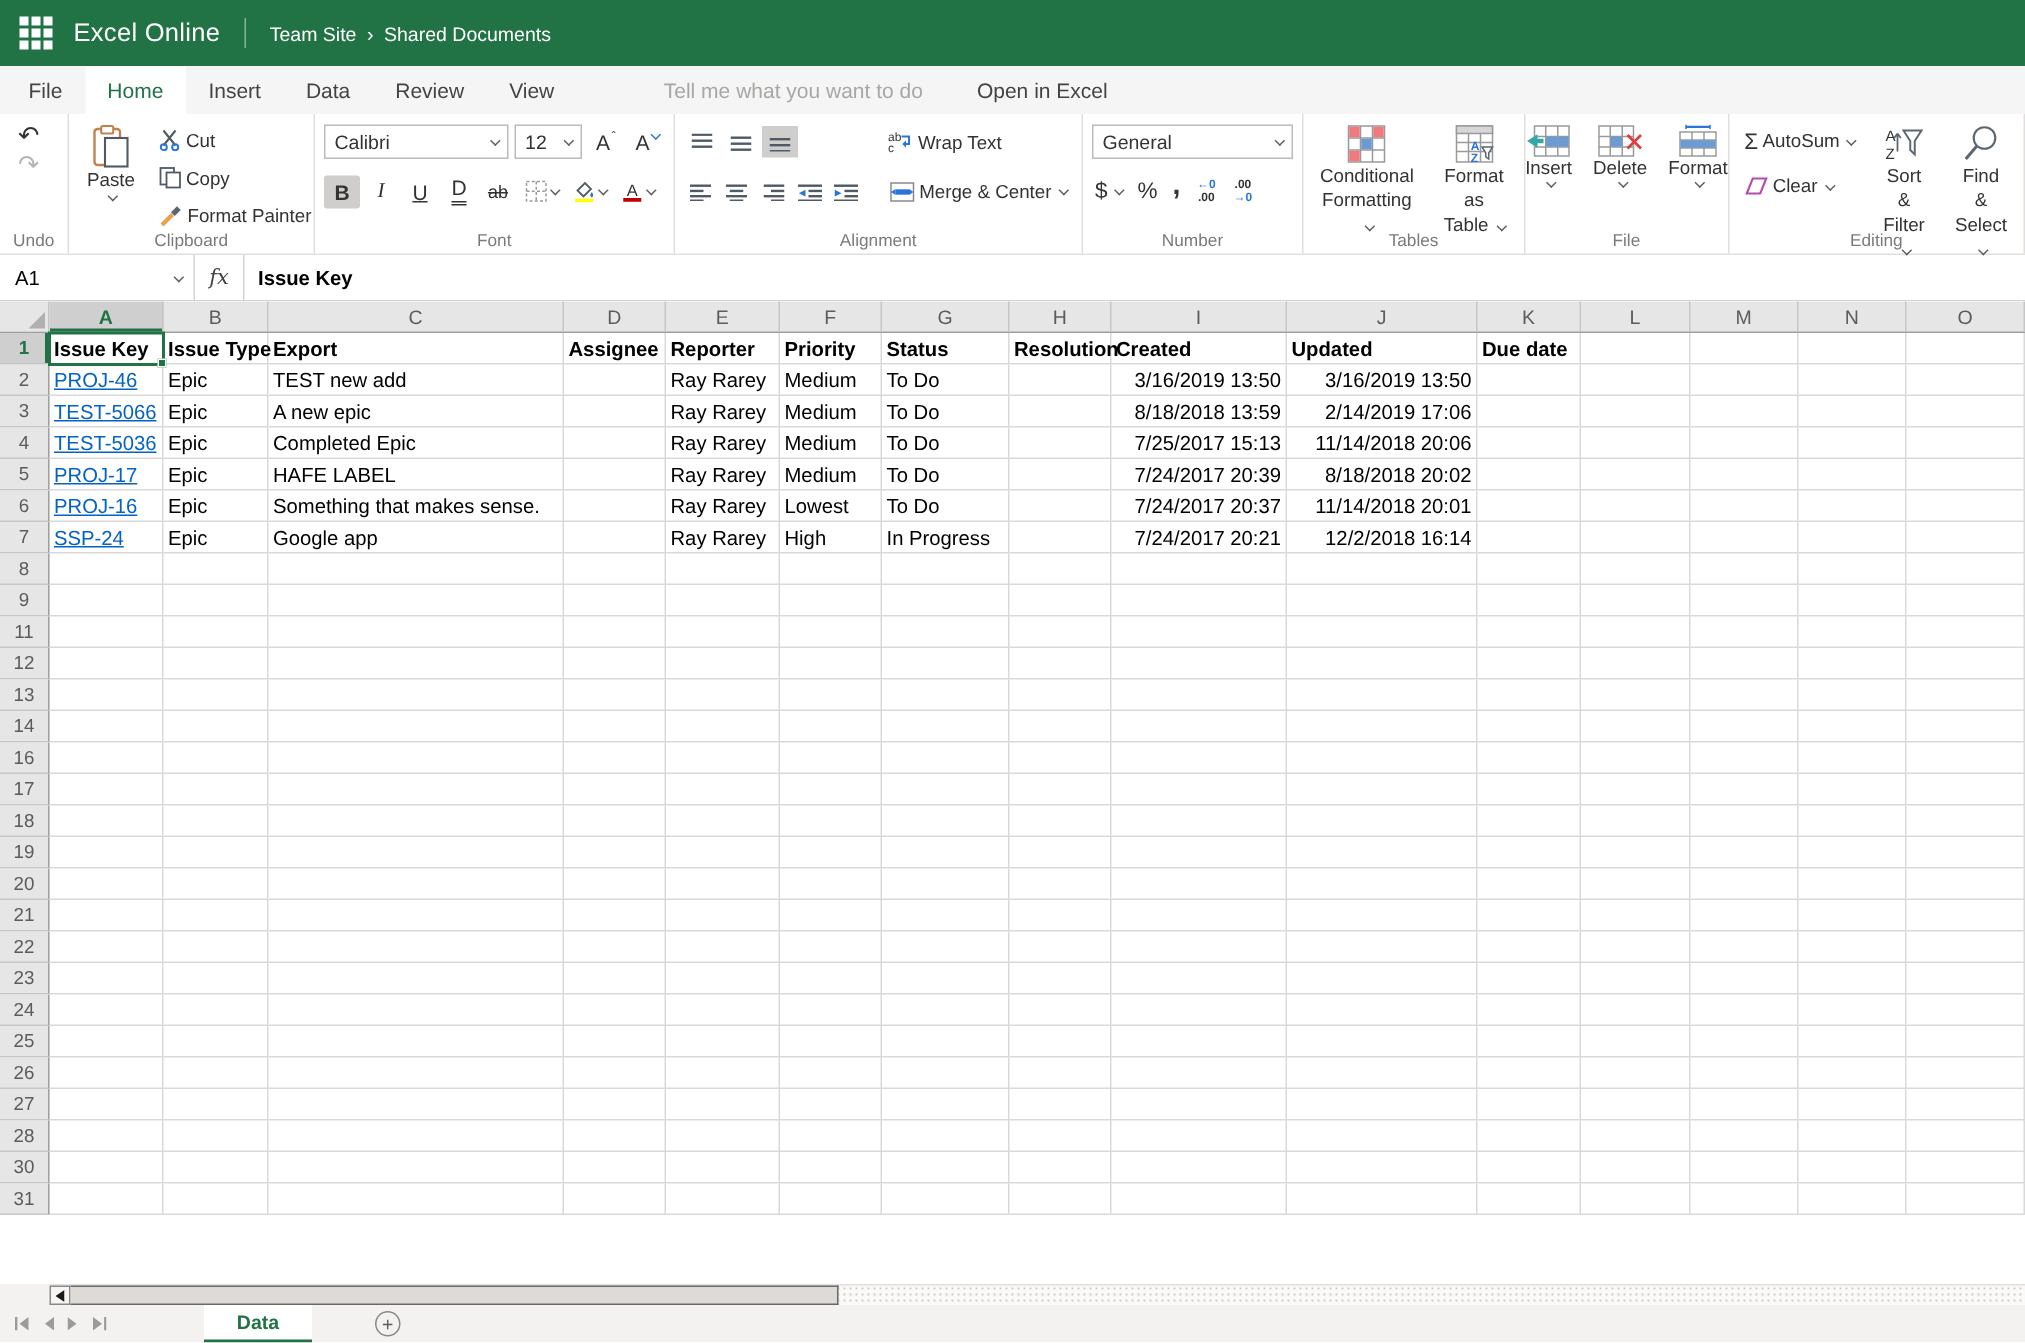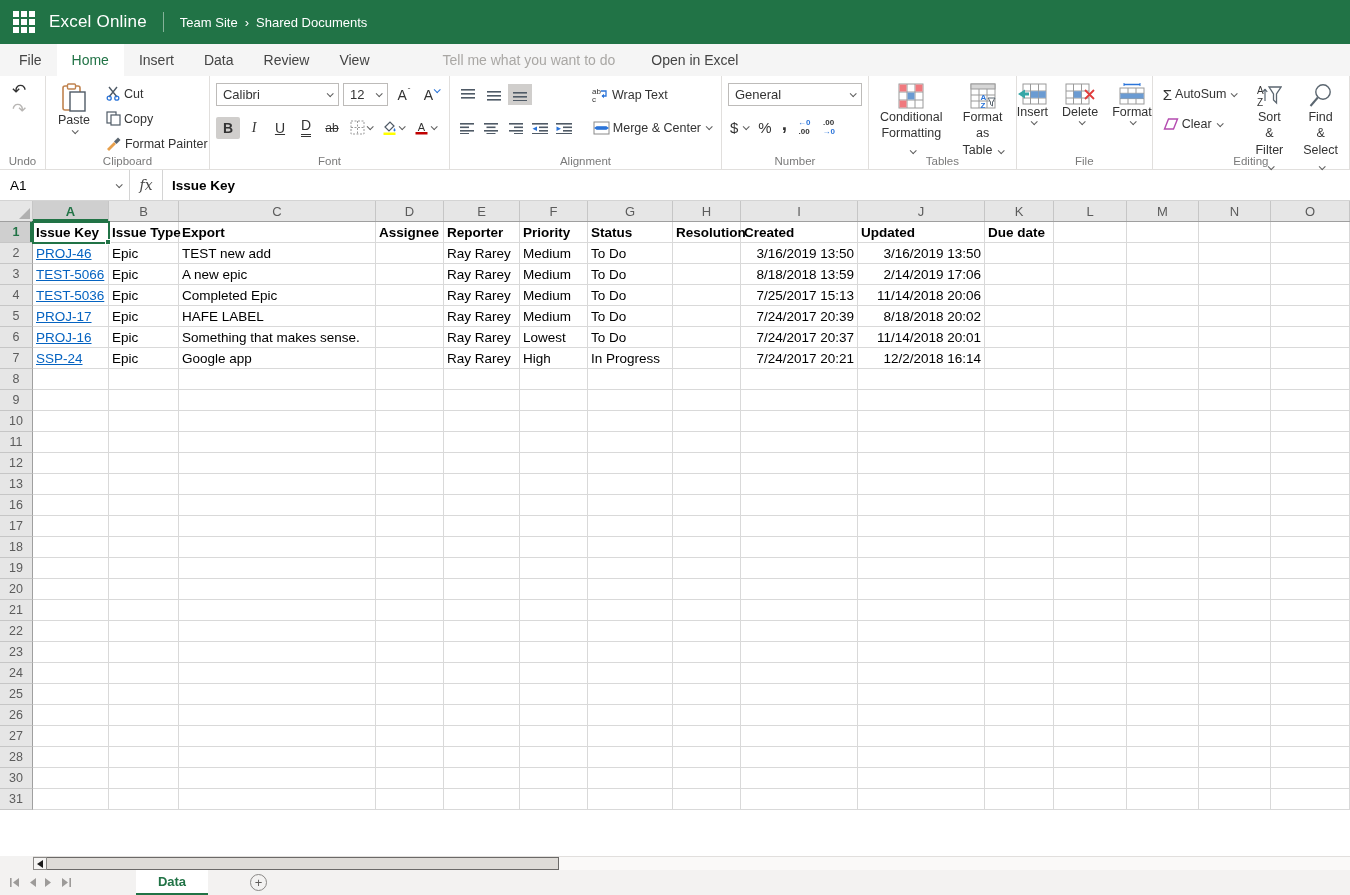--- a/index.html
+++ b/index.html
@@ -686,38 +686,20 @@
         <div class="cell" style="width: 68px;"></div>
         <div class="cell" style="width: 117px;"></div>
         <div class="cell" style="width: 127px;"></div>
         <div class="cell" style="width: 69px;"></div>
         <div class="cell" style="width: 73px;"></div>
         <div class="cell" style="width: 72px;"></div>
         <div class="cell" style="width: 72px;"></div>
         <div class="cell" style="width: 79px;"></div>
       </div>
       <div class="grow">
-        <div class="rownum">10</div>
-        <div class="cell" style="width: 76px;"></div>
-        <div class="cell" style="width: 70px;"></div>
-        <div class="cell" style="width: 197px;"></div>
-        <div class="cell" style="width: 68px;"></div>
-        <div class="cell" style="width: 76px;"></div>
-        <div class="cell" style="width: 68px;"></div>
-        <div class="cell" style="width: 85px;"></div>
-        <div class="cell" style="width: 68px;"></div>
-        <div class="cell" style="width: 117px;"></div>
-        <div class="cell" style="width: 127px;"></div>
-        <div class="cell" style="width: 69px;"></div>
-        <div class="cell" style="width: 73px;"></div>
-        <div class="cell" style="width: 72px;"></div>
-        <div class="cell" style="width: 72px;"></div>
-        <div class="cell" style="width: 79px;"></div>
-      </div>
-      <div class="grow">
         <div class="rownum">11</div>
         <div class="cell" style="width: 76px;"></div>
         <div class="cell" style="width: 70px;"></div>
         <div class="cell" style="width: 197px;"></div>
         <div class="cell" style="width: 68px;"></div>
         <div class="cell" style="width: 76px;"></div>
         <div class="cell" style="width: 68px;"></div>
         <div class="cell" style="width: 85px;"></div>
         <div class="cell" style="width: 68px;"></div>
         <div class="cell" style="width: 117px;"></div>
@@ -741,20 +723,38 @@
         <div class="cell" style="width: 117px;"></div>
         <div class="cell" style="width: 127px;"></div>
         <div class="cell" style="width: 69px;"></div>
         <div class="cell" style="width: 73px;"></div>
         <div class="cell" style="width: 72px;"></div>
         <div class="cell" style="width: 72px;"></div>
         <div class="cell" style="width: 79px;"></div>
       </div>
       <div class="grow">
         <div class="rownum">13</div>
+        <div class="cell" style="width: 76px;"></div>
+        <div class="cell" style="width: 70px;"></div>
+        <div class="cell" style="width: 197px;"></div>
+        <div class="cell" style="width: 68px;"></div>
+        <div class="cell" style="width: 76px;"></div>
+        <div class="cell" style="width: 68px;"></div>
+        <div class="cell" style="width: 85px;"></div>
+        <div class="cell" style="width: 68px;"></div>
+        <div class="cell" style="width: 117px;"></div>
+        <div class="cell" style="width: 127px;"></div>
+        <div class="cell" style="width: 69px;"></div>
+        <div class="cell" style="width: 73px;"></div>
+        <div class="cell" style="width: 72px;"></div>
+        <div class="cell" style="width: 72px;"></div>
+        <div class="cell" style="width: 79px;"></div>
+      </div>
+      <div class="grow">
+        <div class="rownum">14</div>
         <div class="cell" style="width: 76px;"></div>
         <div class="cell" style="width: 70px;"></div>
         <div class="cell" style="width: 197px;"></div>
         <div class="cell" style="width: 68px;"></div>
         <div class="cell" style="width: 76px;"></div>
         <div class="cell" style="width: 68px;"></div>
         <div class="cell" style="width: 85px;"></div>
         <div class="cell" style="width: 68px;"></div>
         <div class="cell" style="width: 117px;"></div>
         <div class="cell" style="width: 127px;"></div>

